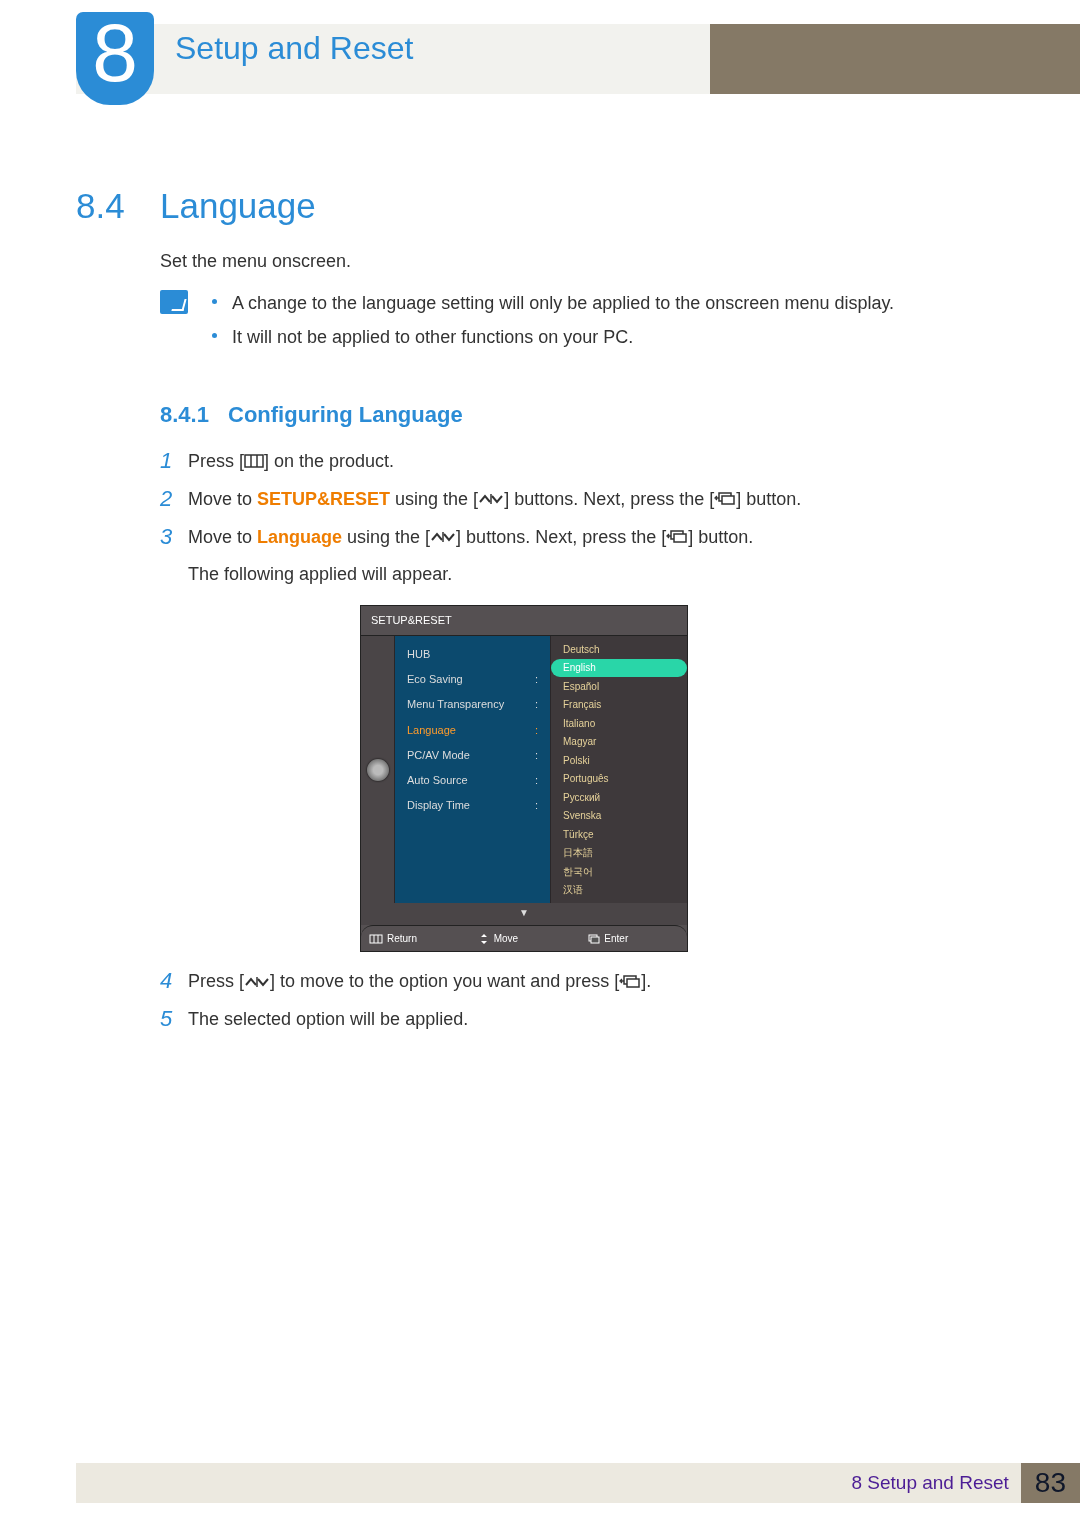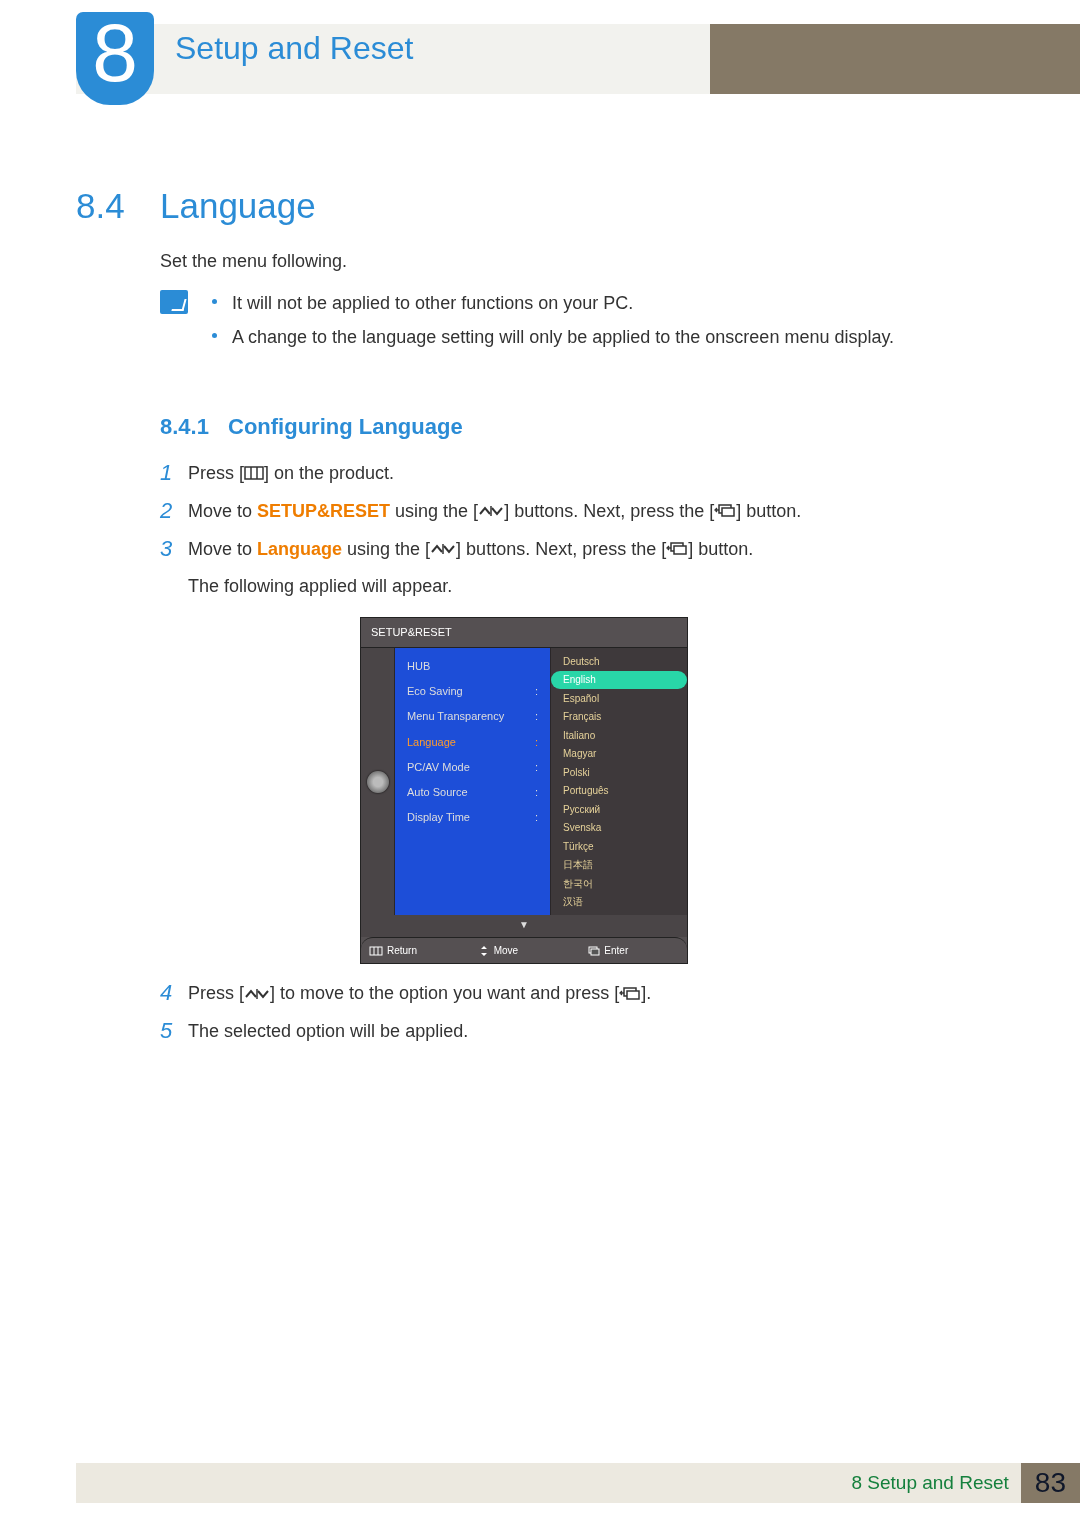--- a/index.html
+++ b/index.html
@@ -100,21 +100,21 @@
   .note-list li::before {
     content: ""; position: absolute; left: 0; top: 9px;
     width: 5px; height: 5px; background: #2b8cd6; border-radius: 50%;
   }
   .subsection-heading {
     margin-top: 40px;
     font-size: 22px;
     color: #2b8cd6;
     font-weight: 700;
   }
-  .subsection-heading .snum { display: inline-block; width: 68px; margin-top: 12px; }
+  .subsection-heading .snum { display: inline-block; width: 68px; }
   .steps { margin-top: 16px; }
   .step { display: flex; margin-bottom: 10px; }
   .step-num {
     font-style: italic;
     font-size: 22px;
     color: #2b8cd6;
     width: 28px;
     flex-shrink: 0;
     line-height: 1.2;
   }
@@ -153,21 +153,21 @@
     background: #4a4547;
   }
   .gear-badge {
     width: 22px; height: 22px; border-radius: 50%;
     background: radial-gradient(circle, #bbb 30%, #777 70%);
     box-shadow: 0 0 2px #000;
   }
   .osd-menu {
     width: 156px;
     padding: 6px 0;
-    background: #1d4ed8;
+    background: #0c4a6e;
     border-right: 1px solid #2a2628;
   }
   .osd-menu div { padding: 4px 12px; display:flex; justify-content:space-between; }
   .osd-menu .lang { color: #ff9b2b; }
   .osd-langs {
     flex: 1;
     padding: 4px 0;
     background: #3e393b;
     font-size: 10px;
   }
@@ -190,21 +190,21 @@
   }
   
   .footer-band {
     position: absolute;
     bottom: 24px; left: 76px; right: 0;
     height: 40px;
     background: #ece9e0;
     display: flex; align-items: center; justify-content: flex-end;
   }
   .footer-text {
-    color: #15803d;
+    color: #4c1d95;
     font-size: 19px;
     padding-right: 12px;
   }
   .footer-page {
     background: #857966;
     color: #0f172a;
     font-size: 28px;
     height: 100%;
     display: flex; align-items: center; justify-content: center;
     padding: 0 14px;
@@ -218,27 +218,27 @@
 <div class="chapter-badge">
   <span>8</span>
 </div>
 <div class="chapter-title">Setup and Reset</div>
 
 <div class="section-heading">
   <span class="num">8.4</span><span>Language</span>
 </div>
 
 <div class="content">
-  <p class="intro">Set the menu following.</p>
+  <p class="intro">Set the menu onscreen.</p>
 
   <div class="note-row">
     <div class="note-icon"></div>
     <ul class="note-list">
+      <li>A change to the language setting will only be applied to the onscreen menu display.</li>
       <li>It will not be applied to other functions on your PC.</li>
-      <li>A change to the language setting will only be applied to the onscreen menu display.</li>
     </ul>
   </div>
 
   <h3 class="subsection-heading">
     <span class="snum">8.4.1</span><span>Configuring Language</span>
   </h3>
 
   <div class="steps">
 
     <div class="step">

